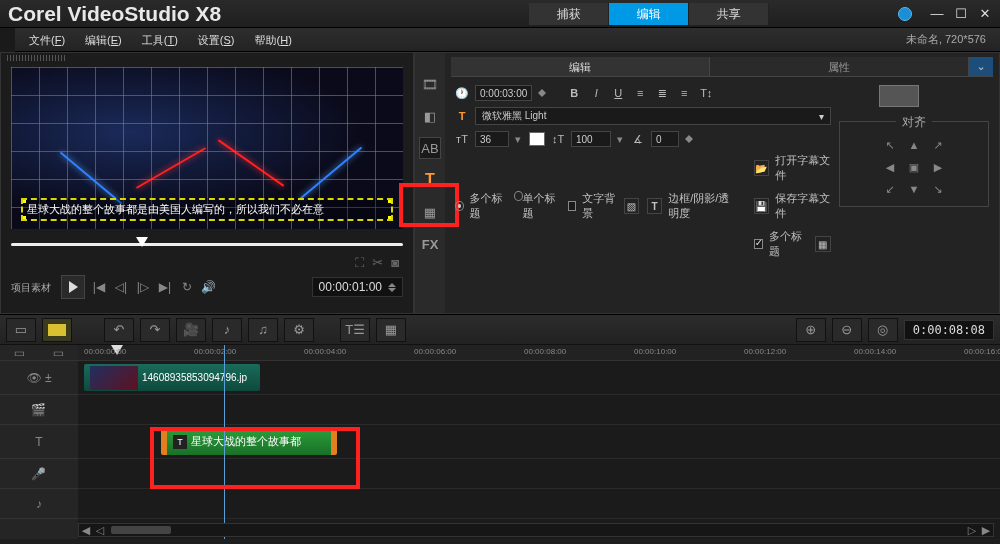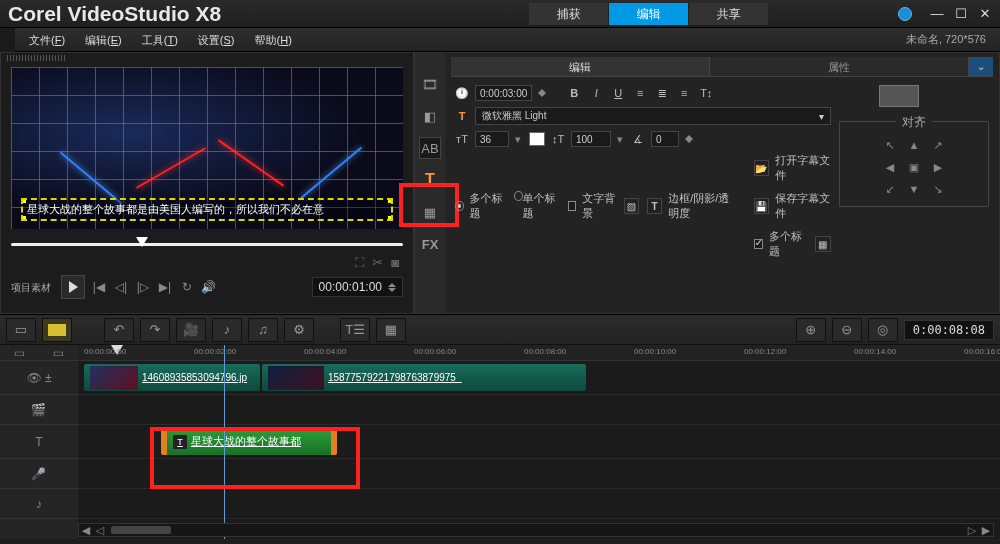--- a/index.html
+++ b/index.html
@@ -100,21 +100,21 @@
 .track-headers { width: 78px; background: #252525; }
 .track-head { height: 30px; border-bottom: 1px solid #333; display: flex; align-items: center; justify-content: center; color: #888; font-size: 12px; cursor: pointer; }
 .track-head.split { display: flex; }
 .track-head.split div { flex: 1; display: flex; align-items: center; justify-content: center; }
 .tracks { flex: 1; position: relative; overflow: hidden; background: #1b1b1b; }
 .ruler { height: 16px; background: #222; border-bottom: 1px solid #333; position: relative; font-size: 8px; color: #888; }
 .ruler .tick { position: absolute; top: 2px; }
 .ruler .scrubhead { position: absolute; left: 33px; top: 0; width: 12px; height: 10px; background: #ddd; clip-path: polygon(0 0,100% 0,50% 100%); }
 .track { height: 30px; border-bottom: 1px solid #2a2a2a; position: relative; }
 .track.double { height: 34px; }
-.clip { position: absolute; top: 3px; bottom: 3px; border-radius: 2px; display: flex; align-items: center; padding: 0 6px; font-size: 10px; color: #fff; overflow: hidden; cursor: pointer; text-decoration: underline; }
+.clip { position: absolute; top: 3px; bottom: 3px; border-radius: 2px; display: flex; align-items: center; padding: 0 6px; font-size: 10px; color: #fff; overflow: hidden; cursor: pointer; }
 .clip.video1 { left: 6px; width: 176px; background: linear-gradient(#1a6b5a,#0d4a3d); }
 .clip.video1 .thumb { width: 48px; height: 24px; background: linear-gradient(135deg,#203060,#601020); margin-right: 4px; }
 .clip.video2 { left: 184px; width: 324px; background: linear-gradient(#1a6b5a,#0d4a3d); }
 .clip.video2 .thumb { width: 56px; height: 24px; background: linear-gradient(135deg,#102040,#401020); margin-right: 4px; }
 .clip.title { left: 83px; width: 176px; background: linear-gradient(#2aa03a,#1a7028); border-left: 6px solid #e08020; border-right: 6px solid #e08020; color: #fff; font-size: 11px; }
 .clip.title .t-badge { width: 14px; height: 14px; background: #222; color: #fff; font-size: 9px; display: inline-flex; align-items: center; justify-content: center; margin-right: 4px; }
 .playhead { position: absolute; left: 146px; top: 0; bottom: 0; width: 1px; background: #5a9fd8; }
 .hl-box { position: absolute; border: 4px solid #ff2020; pointer-events: none; }
 .tl-scroll { position: absolute; left: 78px; right: 6px; bottom: 2px; height: 14px; background: #161616; border: 1px solid #333; display: flex; align-items: center; }
 .tl-scroll .arrow { width: 14px; text-align: center; color: #888; cursor: pointer; }
@@ -371,24 +371,20 @@
         <span class="tick" style="left:556px">00:00:10:00</span>
         <span class="tick" style="left:666px">00:00:12:00</span>
         <span class="tick" style="left:776px">00:00:14:00</span>
         <span class="tick" style="left:886px">00:00:16:00</span>
       </div>
       <div class="track double">
         <div class="clip video1">
             <div class="thumb"></div>
             <span>14608935853094796.jp</span>
           </div>
-        <div class="clip video2">
-            <div class="thumb"></div>
-            <span>15877579221798763879975_</span>
-          </div>
       </div>
       <div class="track"></div>
       <div class="track double">
         <div class="clip title">
             <span class="t-badge">T</span>
             <span>星球大战的整个故事都</span>
           </div>
       </div>
       <div class="track"></div>
       <div class="track"></div>

